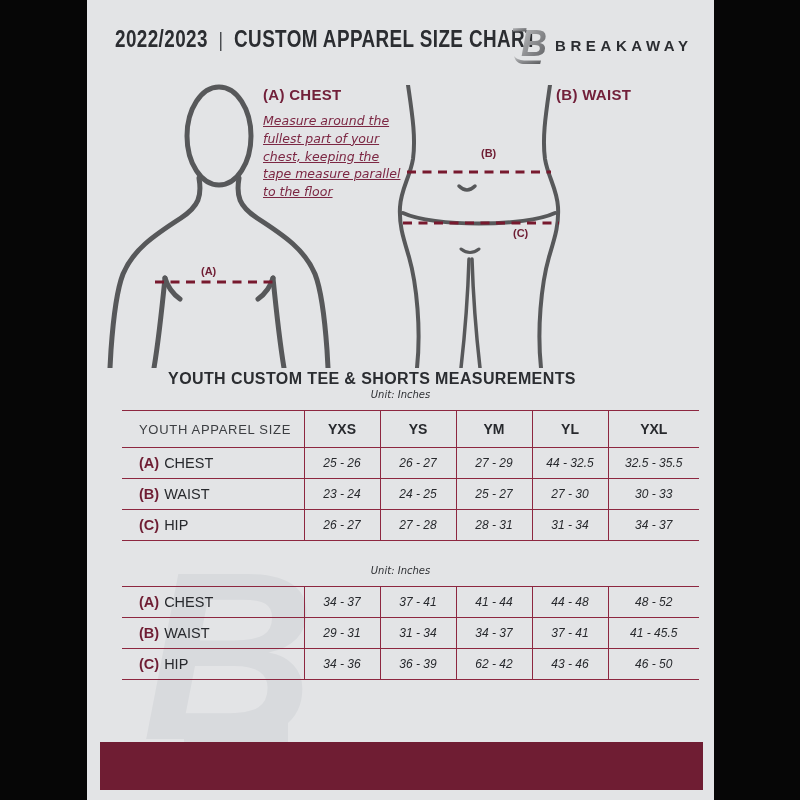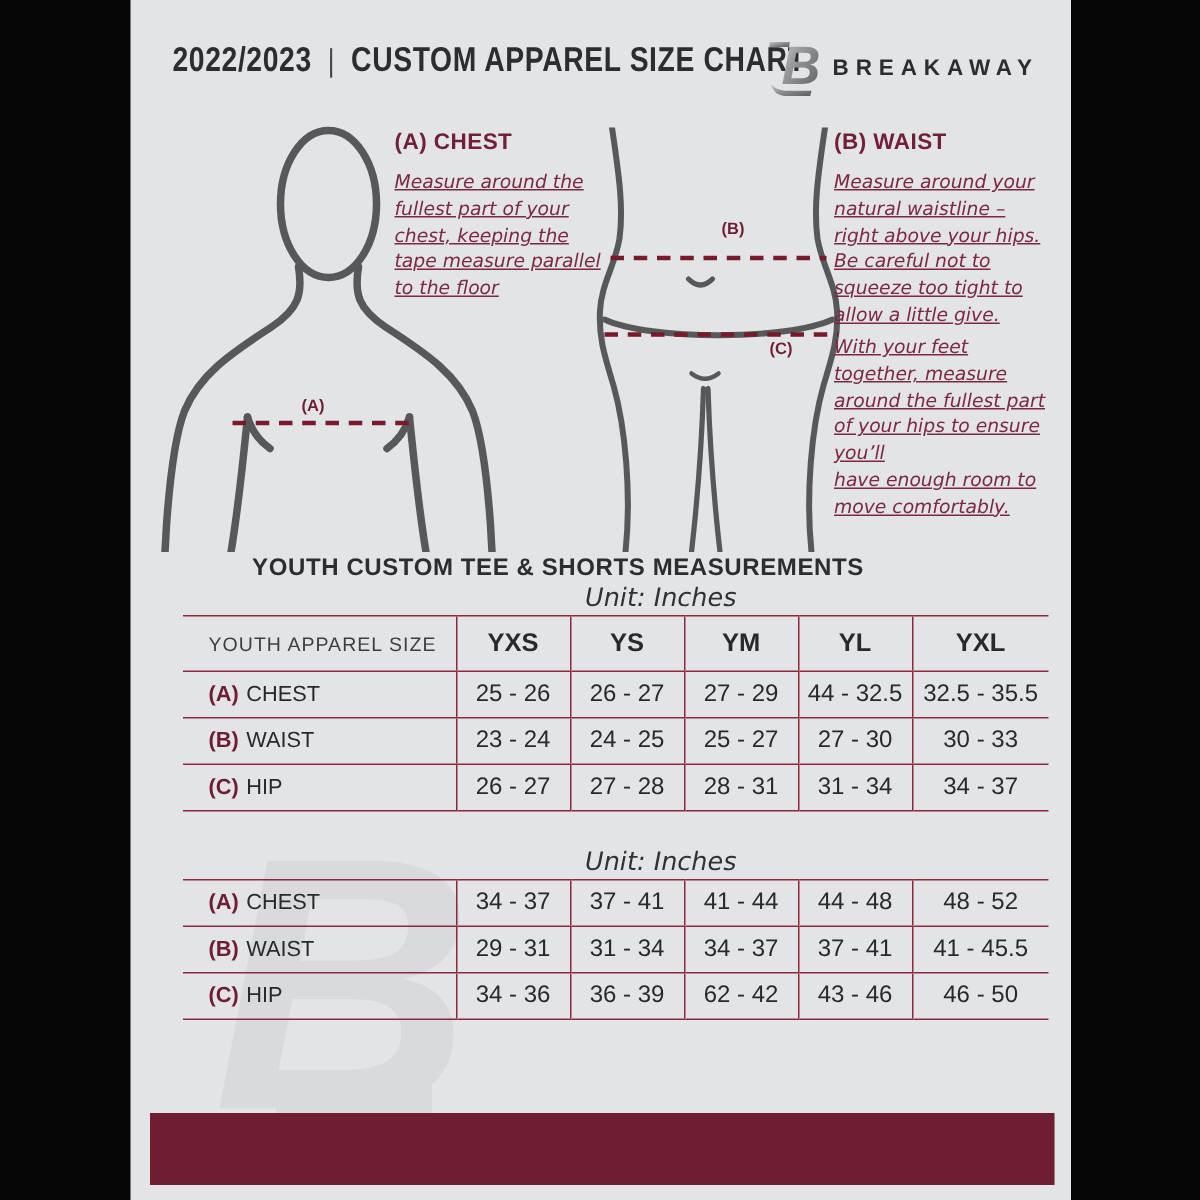--- a/index.html
+++ b/index.html
@@ -55,23 +55,22 @@
   #guide-waist { left:469px; top:86px;  width:156px; }
   #guide-hips  { left:469px; top:222px; width:160px; }
 
   
   .tbl-title {
     position:absolute; left:0; width:570px; text-align:center;
     font-size:16px; font-weight:bold; color:#2b2d31; letter-spacing:0.4px; z-index:1;
   }
   .tbl-unit {
     position:absolute; left:0; width:627px; text-align:center;
-    font-size:17px; font-style:italic; color:#2f3135; z-index:1;
+    font-size:10px; font-style:italic; color:#2f3135; z-index:1;
     font-family:"DejaVu Sans", sans-serif;
-    padding-left:40px;
   }
   #youth-title { top:370px; }  #youth-unit { top:389px; }
   #adult-title { top:546px; }  #adult-unit { top:565px; }
 
   
   table.size-table {
     position:absolute; left:35px; width:577px; border-collapse:collapse;
     table-layout:fixed; z-index:1; background:transparent;
   }
   #youth-table { top:410px; }
@@ -82,24 +81,24 @@
   }
   .size-table th:not(:first-child), .size-table td:not(:first-child) {
     border-left:1.5px solid #8d2740;
   }
   .size-table tr.hdr   { height:37px; }
   .size-table tr.data  { height:31px; }
   th.label-col {
     text-align:left; padding-left:17px; font-weight:normal;
     font-size:13px; color:#3c3e42; letter-spacing:0.7px;
   }
-  th.size-col { font-size:17px; font-weight:bold; color:#27292d; text-align:center; }
+  th.size-col { font-size:14px; font-weight:bold; color:#27292d; text-align:center; }
   td.row-label { text-align:left; padding-left:17px; font-size:14.5px; color:#27292d; }
   td.row-label .prefix { color:#6f1d33; font-weight:bold; margin-right:5px; }
-  td.val { text-align:center; font-size:16px; color:#27292d; }
+  td.val { text-align:center; font-size:12px; color:#27292d;font-style:italic; }
 
   
   .footer-bar {
     position:absolute; left:13px; top:742px; width:603px; height:48px;
     background:#6f1d33; z-index:2;
   }
 
   svg { display:block; }
 </style>
 </head>
@@ -170,35 +169,22 @@
   <div class="guide" id="guide-chest">
     <h3>(A) CHEST</h3>
     <p>Measure around the
 fullest part of your
 chest, keeping the
 tape measure parallel
 to the floor</p>
   </div>
   <div class="guide" id="guide-waist">
     <h3>(B) WAIST</h3>
-    <p>Measure around your
-natural waistline –
-right above your hips.
-Be careful not to
-squeeze too tight to
-allow a little give.</p>
   </div>
   <div class="guide" id="guide-hips">
-    <p>With your feet
-together, measure
-around the fullest part
-of your hips to ensure
-you’ll
-have enough room to
-move comfortably.</p>
   </div>
 
   <div class="tbl-title" id="youth-title">YOUTH CUSTOM TEE &amp; SHORTS MEASUREMENTS</div>
   <div class="tbl-unit" id="youth-unit">Unit: Inches</div>
 
   <table class="size-table" id="youth-table">
     <colgroup>
       <col style="width:182px">
         <col style="width:76px">
         <col style="width:76px">

